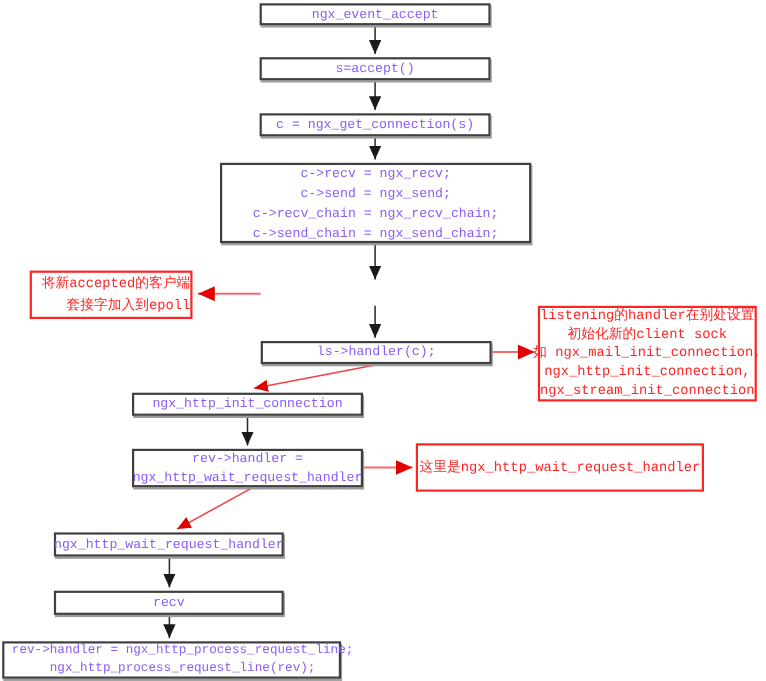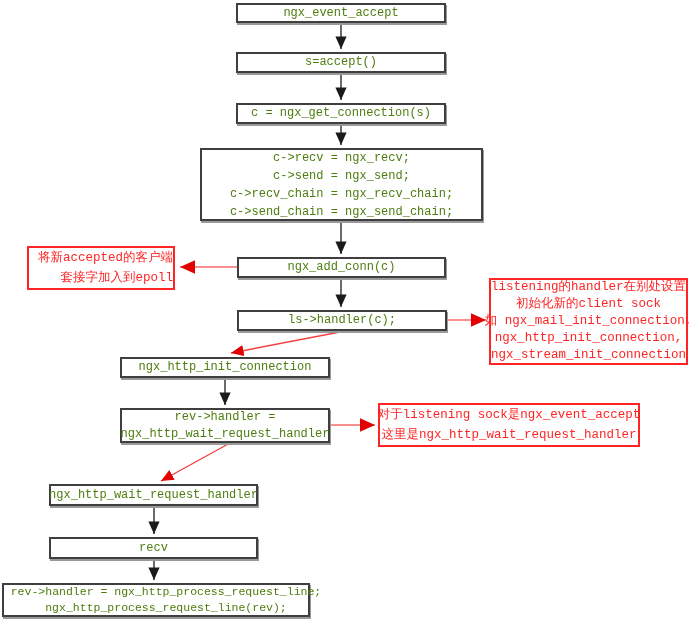--- a/index.html
+++ b/index.html
@@ -4,21 +4,21 @@
 <style>
   html,body{margin:0;padding:0;background:#ffffff;}
   #canvas{
     position:relative;width:696px;height:619px;background:#ffffff;overflow:hidden;
     font-family:"Liberation Mono","DejaVu Sans Mono",monospace;
   }
   .node{
     position:absolute;box-sizing:border-box;
     border:2px solid #3f3f3f;background:#ffffff;
     box-shadow:1px 2px 0 #9a9a9a;
-    color:#4d7c0f;font-size:12px;
+    color:#8b5cf6;font-size:12px;
     display:flex;flex-direction:column;justify-content:center;align-items:center;
     text-align:center;line-height:17px;white-space:nowrap;
   }
   .note{
     position:absolute;box-sizing:border-box;
     border:2px solid #ff2424;background:#ffffff;
     color:#ff2424;font-size:12.5px;
     display:flex;flex-direction:column;justify-content:center;align-items:center;
     text-align:center;line-height:17px;white-space:nowrap;
     font-family:"Liberation Mono","DejaVu Sans","Liberation Sans",monospace,sans-serif;
@@ -84,23 +84,20 @@
   </div>
   <div class="node" id="n2">
     <div class="ln">c = ngx_get_connection(s)</div>
   </div>
   <div class="node" id="n3">
     <div class="ln">c-&gt;recv = ngx_recv;</div>
     <div class="ln">c-&gt;send = ngx_send;</div>
     <div class="ln">c-&gt;recv_chain = ngx_recv_chain;</div>
     <div class="ln">c-&gt;send_chain = ngx_send_chain;</div>
   </div>
-  <div class="node" id="n4">
-    <div class="ln">ngx_add_conn(c)</div>
-  </div>
   <div class="node" id="n5">
     <div class="ln">ls-&gt;handler(c);</div>
   </div>
   <div class="node" id="n6">
     <div class="ln">ngx_http_init_connection</div>
   </div>
   <div class="node" id="n7">
     <div class="ln">rev-&gt;handler =</div>
     <div class="ln">ngx_http_wait_request_handler</div>
   </div>
@@ -120,17 +117,16 @@
     <div class="ln">套接字加入到epoll</div>
   </div>
   <div class="note" id="noteB">
     <div class="ln">listening的handler在别处设置</div>
     <div class="ln">初始化新的client sock</div>
     <div class="ln">如 ngx_mail_init_connection,</div>
     <div class="ln">ngx_http_init_connection,</div>
     <div class="ln">ngx_stream_init_connection</div>
   </div>
   <div class="note" id="noteC">
-    <div class="ln">对于listening sock是ngx_event_accept</div>
     <div class="ln">这里是ngx_http_wait_request_handler</div>
   </div>
 
 </div>
 
 </body></html>

